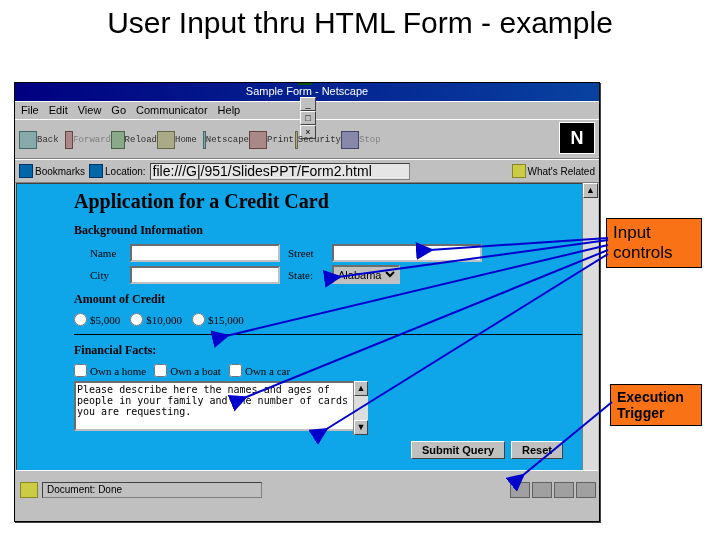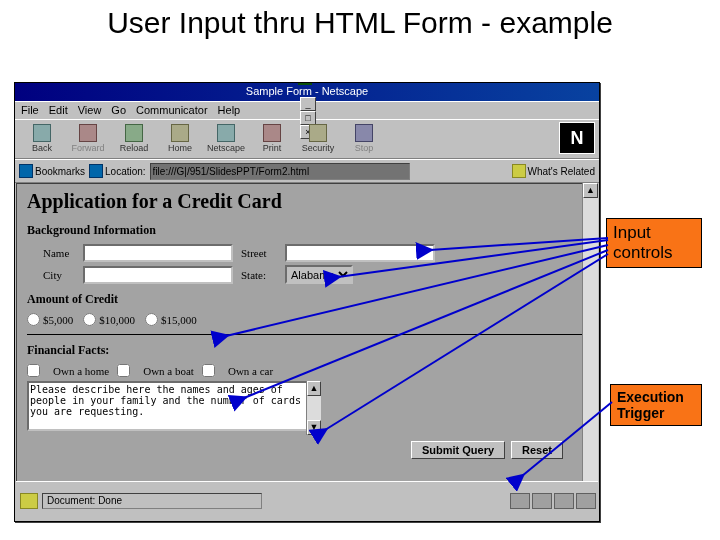--- a/index.html
+++ b/index.html
@@ -52,23 +52,24 @@
   .menubar span { color: #000; }
   .toolbar {
     background: #c0c0c0;
     height: 40px;
     border-top: 1px solid #fff;
     border-bottom: 1px solid #808080;
     display: flex;
     padding: 2px 4px;
   }
   .tbtn {
-    width: 46px; display: flex; flex-direction: column; align-items: center;
+    width: 46px; display: flex; flex-direction: row; align-items: center;
     font-size: 9px; color: #303030;
     padding-top: 2px;
+    font-family: Liberation Mono, monospace;
   }
   .tbtn.dim { color: #808080; }
   .tbtn .ico { width: 18px; height: 18px; background: #8aa; border: 1px solid #466; margin-bottom: 1px; }
   .tbtn .ico.b2 { background: #a88; border-color:#644; }
   .tbtn .ico.b3 { background: #8a8; border-color:#464; }
   .tbtn .ico.b4 { background: #aa8; border-color:#664; }
   .tbtn .ico.b5 { background: #88a; border-color:#446; }
   .nlogo {
     margin-left: auto; width: 36px; height: 32px;
     background: #000; color: #fff; font-weight: bold;
@@ -83,30 +84,31 @@
     display: flex; align-items: center;
     font-size: 10px;
     padding: 0 4px; gap: 4px;
   }
   .locbar .bk { display:flex; align-items:center; gap:2px;}
   .locbar .bk .ico2 { width:14px;height:14px;background:#06a;border:1px solid #036;}
   .locbar input.url {
     flex: 0 0 260px;
     height: 17px;
     border: 1px solid #808080; border-top-color:#404040; border-left-color:#404040;
-    background:#737373; font-size:10px; padding:0 2px;
+    background:#e5e5e5; font-size:14px; padding:0 2px;
   }
   .locbar .rel { margin-left:auto; display:flex; align-items:center; gap:2px;}
   .locbar .rel .ico3 { width:14px;height:14px;background:#cc4; border:1px solid #882;}
   .content {
     position: absolute;
     left: 1px; top: 100px; right: 1px; bottom: 24px;
-    background: #a3a3a3;
+    background: #0ea5e9;
     border: 1px solid #808080; border-top-color:#404040; border-left-color:#404040;
     overflow: hidden;
+    padding-left: 47px;
   }
   .content-inner {
     padding: 6px 10px;
     font-family: "Times New Roman", serif;
     font-size: 12px; color:#000;
     position: relative;
     height: 100%;
   }
   .vscroll {
     position: absolute; right: 1px; top: 100px; bottom: 24px;
@@ -120,21 +122,21 @@
   .strack { flex:1; background:#dcdcdc;}
   .bscroll {
     position: absolute; left:1px; bottom:24px; right:1px; height:16px;
     background:#c0c0c0; border-top:1px solid #808080;
     display:flex;
   }
   .bscroll .sbtn { width:15px; height:14px;}
   .bscroll .strack { flex:1; background:#dcdcdc;}
   .bscroll .corner {width:16px; height:16px; background:#c0c0c0;}
   .status {
-    position:absolute; left:1px; right:1px; bottom:2px; height:38px;
+    position:absolute; left:1px; right:1px; bottom:13px; height:38px;
     background:#c0c0c0; border-top:1px solid #fff;
     display:flex; align-items:center; font-size:10px;margin-top:37px;
   }
   .status .lock { width:18px; height:16px; margin:0 4px; background:#cc4; border:1px solid #882;}
   .status .stx { flex:0 0 220px; padding-left:4px;
     border:1px solid #808080; border-top-color:#404040; border-left-color:#404040; background:#c0c0c0; height:16px;
     display:flex;align-items:center;}
   .status .spacer{flex:1;}
   .status .sicon{width:20px;height:16px;background:#a0a0a0;border:1px solid #606060;margin-right:2px;}
   h2.apptitle { font-family: "Times New Roman", serif; font-size: 20px; font-weight: bold; margin-bottom: 10px;}
@@ -143,21 +145,21 @@
   .row label { width:40px;}
   .row input[type=text]{
     height:18px; border:2px inset #c0c0c0; background:#fff; font-size:11px;
   }
   .row .lab2 { width:44px; margin-left:8px;}
   select.sm { height:19px; border:2px inset #c0c0c0; font-size:11px; background:#c0c0c0;}
   .radios { display:flex; gap:10px; font-size:11px; margin-top:4px;}
   .radios label { display:flex; align-items:center; gap:3px;}
   .sep { border:none; border-top:1px solid #000; margin:8px 0 5px 0;}
   .checks { display:flex; gap:8px; font-size:11px;}
-  .checks label{display:flex;align-items:center;gap:13px;justify-content:flex-end;}
+  .checks label{display:flex;align-items:center;gap:3px;justify-content:flex-end;}
   textarea.desc {
     width: 294px; height: 50px;
     font-family: monospace; font-size: 10px;
     border: 2px inset #c0c0c0; background:#fff;
     resize: none; padding:1px;
   }
   .textarea-wrap { position:relative; display:inline-block;}
   .textarea-wrap .ta-vscroll {
     position:absolute; right:0; top:0; bottom:0; width:15px;
     background:#c0c0c0; border-left:1px solid #808080;

